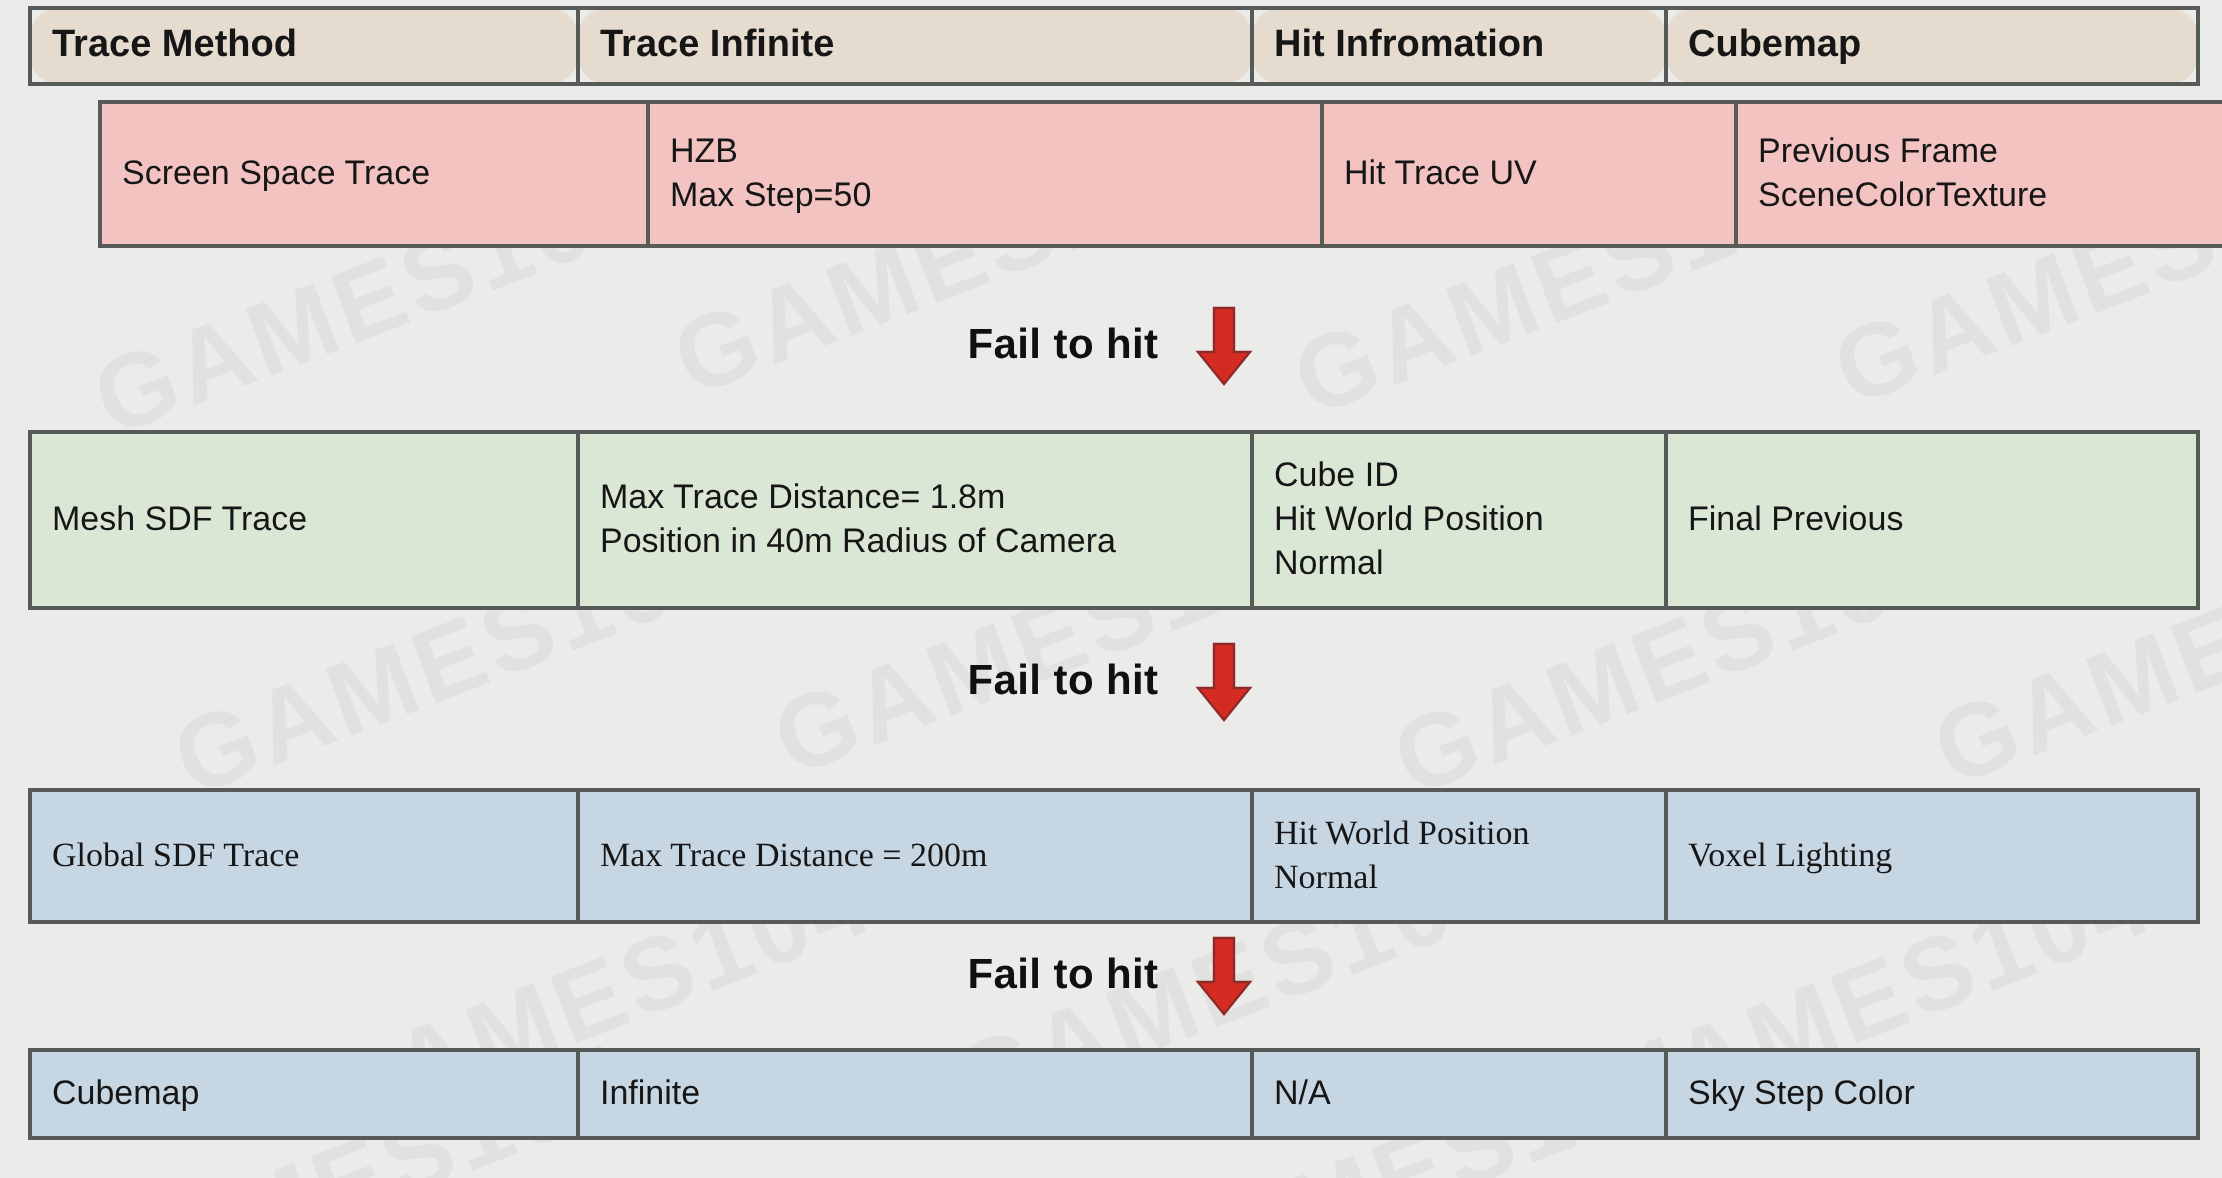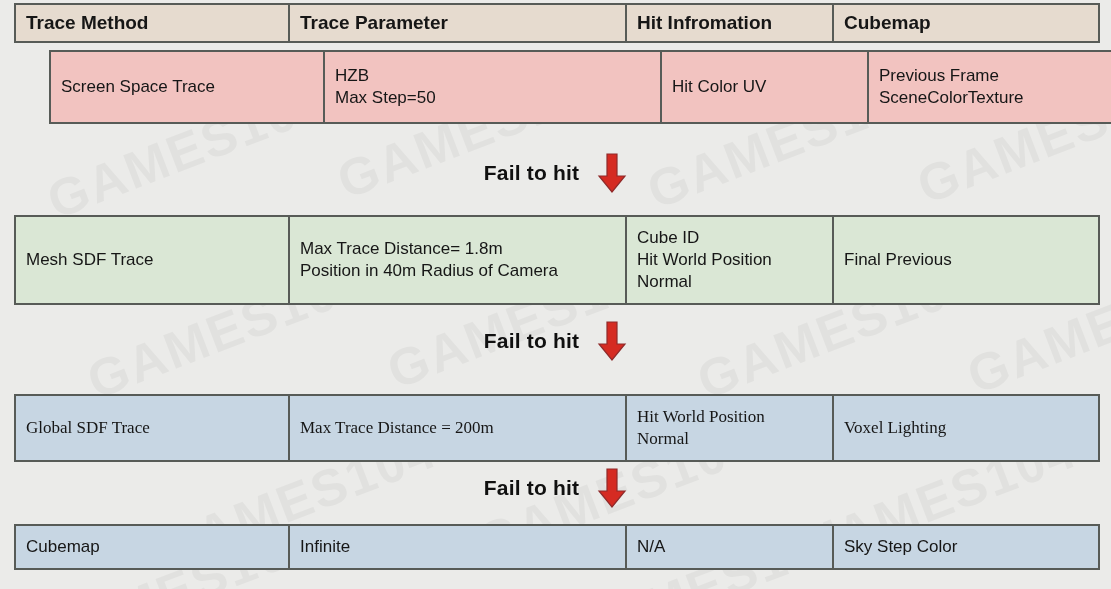--- a/index.html
+++ b/index.html
@@ -81,20 +81,21 @@
 
   
   #header-table { top: 3px; }
   #header-table th {
     background: #e6dbcf;
     font-weight: bold;
     font-size: 19px;
     padding-top: 6px;
     padding-bottom: 6px;
     height: 36px;
+    border-radius: 14px;
   }
 
   
   #row-table-0 { top: 50px; margin-left: 35px; }
   #row-table-1 { top: 215px; }
   #row-table-2 { top: 394px; font-family: Liberation Serif, serif; }
   #row-table-3 { top: 524px; }
 
   .band-pink  td { background: #f2c3c0; }
   .band-green td { background: #dae7d5; }
@@ -159,21 +160,21 @@
   <table class="flow-table" id="header-table">
     <colgroup>
         <col class="c1">
         <col class="c2">
         <col class="c3">
         <col class="c4">
       </colgroup>
     <tbody>
         <tr>
       <th>Trace Method</th>
-      <th>Trace Parameter</th>
+      <th>Trace Infinite</th>
       <th>Hit Infromation</th>
       <th>Cubemap</th>
     </tr>
   </tbody>
     </table>
 
   <table class="flow-table" id="row-table-0">
     <colgroup>
         <col class="c1">
         <col class="c2">
@@ -183,21 +184,21 @@
     <tbody>
         <tr class="band-pink h-tall">
       <td>
         <span class="cell-line">Screen Space Trace</span>
       </td>
       <td>
         <span class="cell-line">HZB</span>
         <span class="cell-line">Max Step=50</span>
       </td>
       <td>
-        <span class="cell-line">Hit Color UV</span>
+        <span class="cell-line">Hit Trace UV</span>
       </td>
       <td>
         <span class="cell-line">Previous Frame</span>
         <span class="cell-line">SceneColorTexture</span>
       </td>
     </tr>
   </tbody>
     </table>
 
   <div class="connector" id="connector-0">

